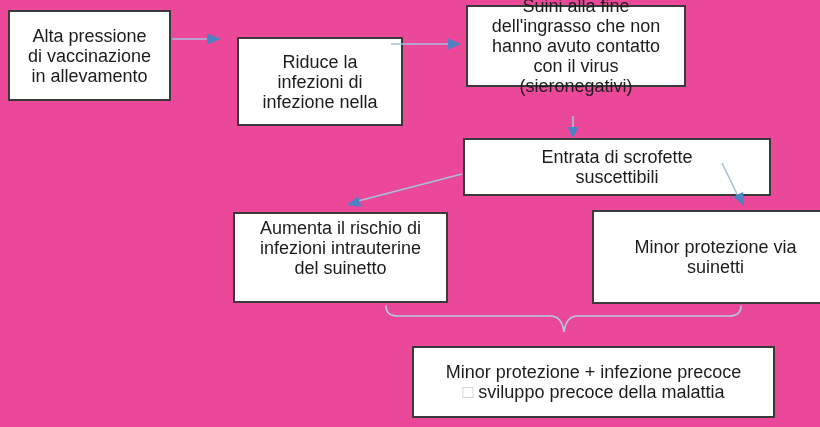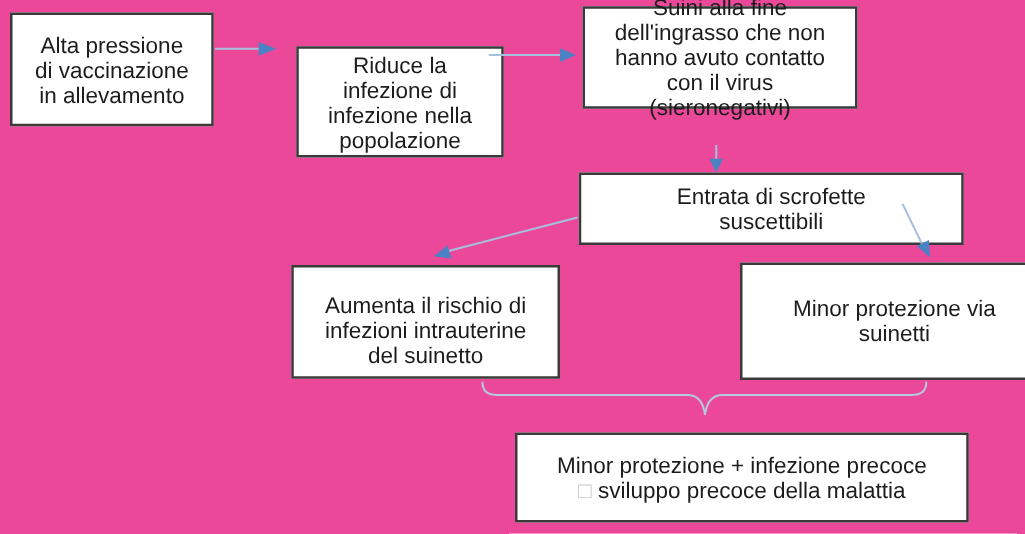--- a/index.html
+++ b/index.html
@@ -18,21 +18,21 @@
     background: #ffffff;
     display: flex;
     flex-direction: column;
     align-items: center;
     justify-content: center;
     text-align: center;
     font-size: 18px;
     line-height: 20px;
     color: #1c1c1c;
   }
-  .node.top-anchored { justify-content: flex-start; padding-top: 20px; }
+  .node.top-anchored { justify-content: flex-start; padding-top: 4px; }
   .ln { white-space: nowrap; }
   .tofu { color: #c9c9c9; margin-right: 5px; }
   .overlay {
     position: absolute;
     left: 0; top: 0;
     width: 820px; height: 427px;
     pointer-events: none;
   }
   .b1 { left: 8px;   top: 10px;  width: 163px; height: 91px; }
   .b2 { left: 237px; top: 9px;   width: 166px; height: 89px; margin-top: 28px; }
@@ -48,23 +48,22 @@
 <div class="canvas">
 
   <div class="node b1">
     <div class="ln">Alta pressione</div>
     <div class="ln">di vaccinazione</div>
     <div class="ln">in allevamento</div>
   </div>
 
   <div class="node b2">
     <div class="ln">Riduce la</div>
-    <div class="ln">infezione di</div>
+    <div class="ln">infezioni di</div>
     <div class="ln">infezione nella</div>
-    <div class="ln">popolazione</div>
   </div>
 
   <div class="node b3">
     <div class="ln">Suini alla fine</div>
     <div class="ln">dell'ingrasso che non</div>
     <div class="ln">hanno avuto contatto</div>
     <div class="ln">con il virus</div>
     <div class="ln">(sieronegativi)</div>
   </div>
 

